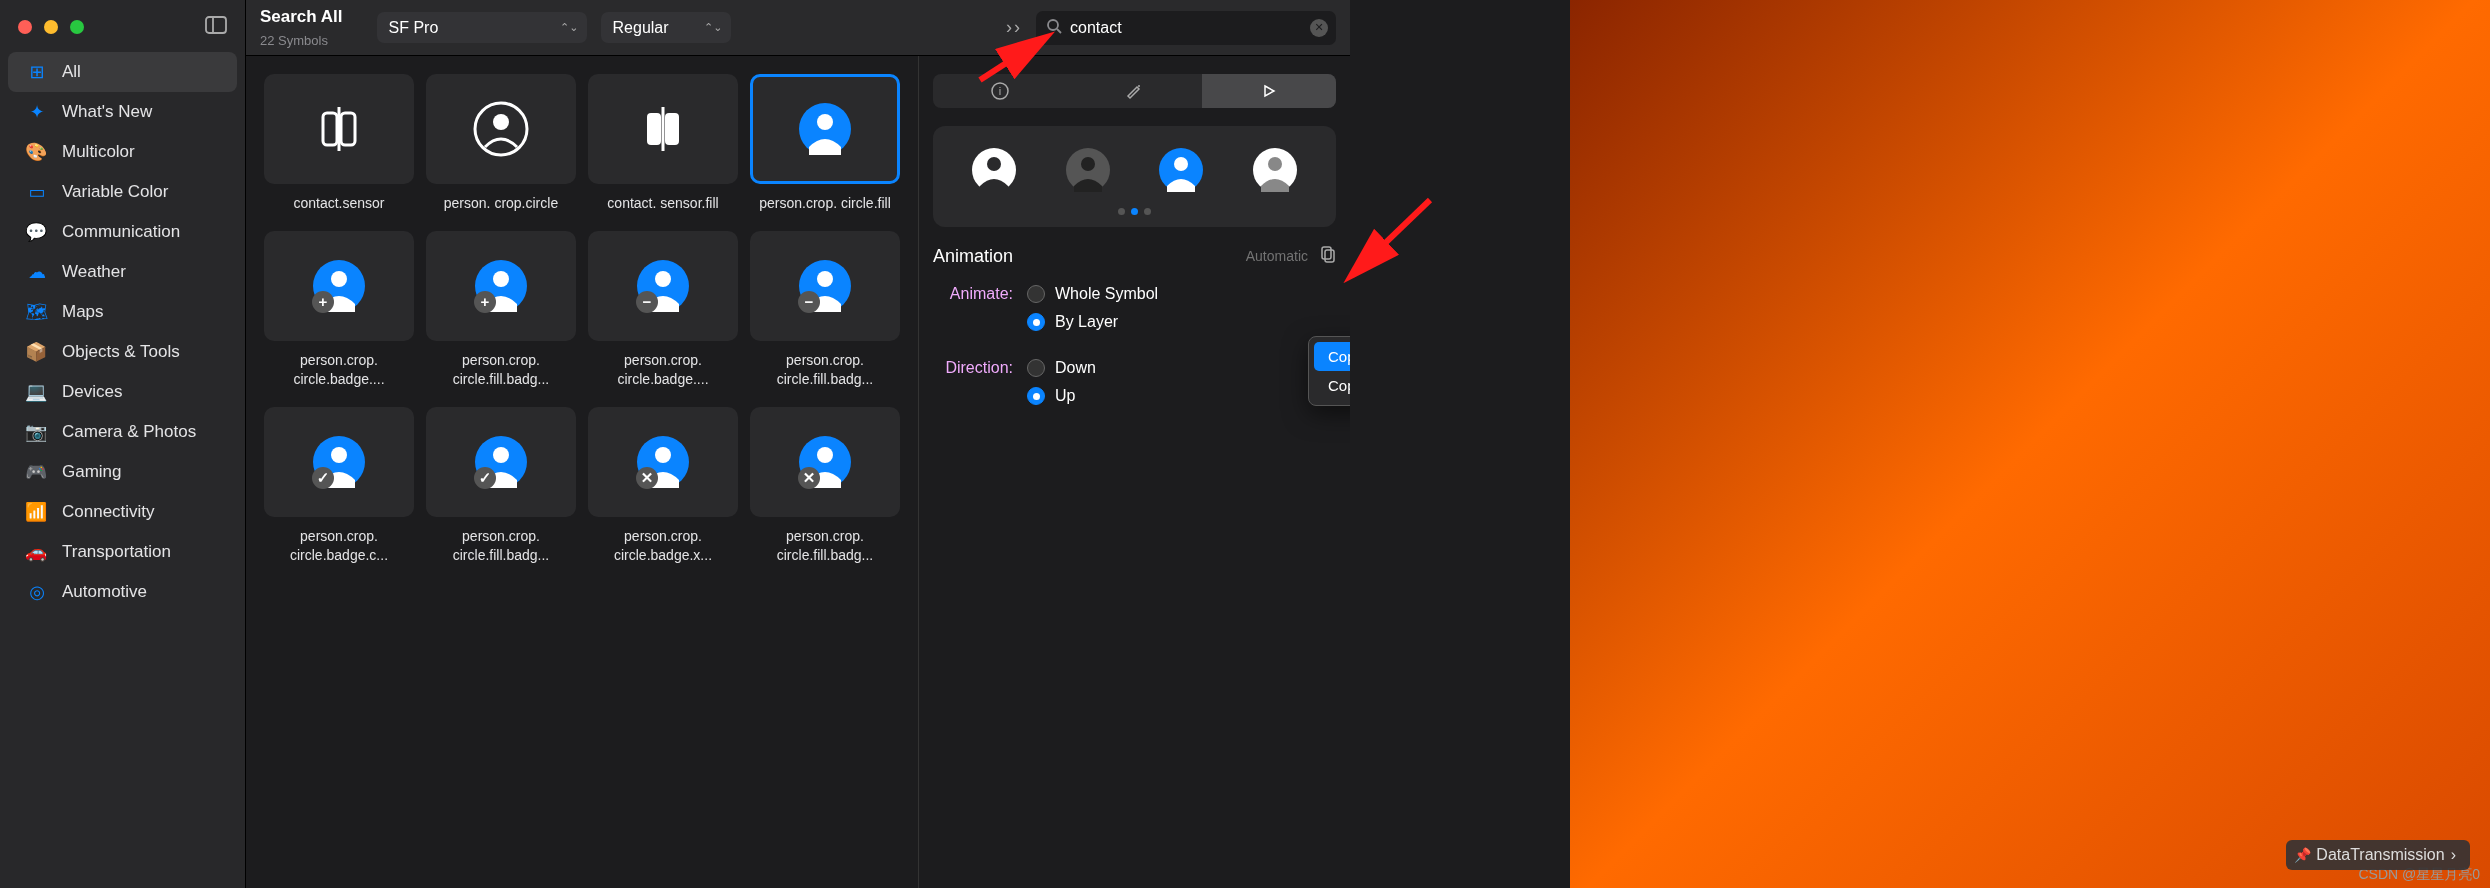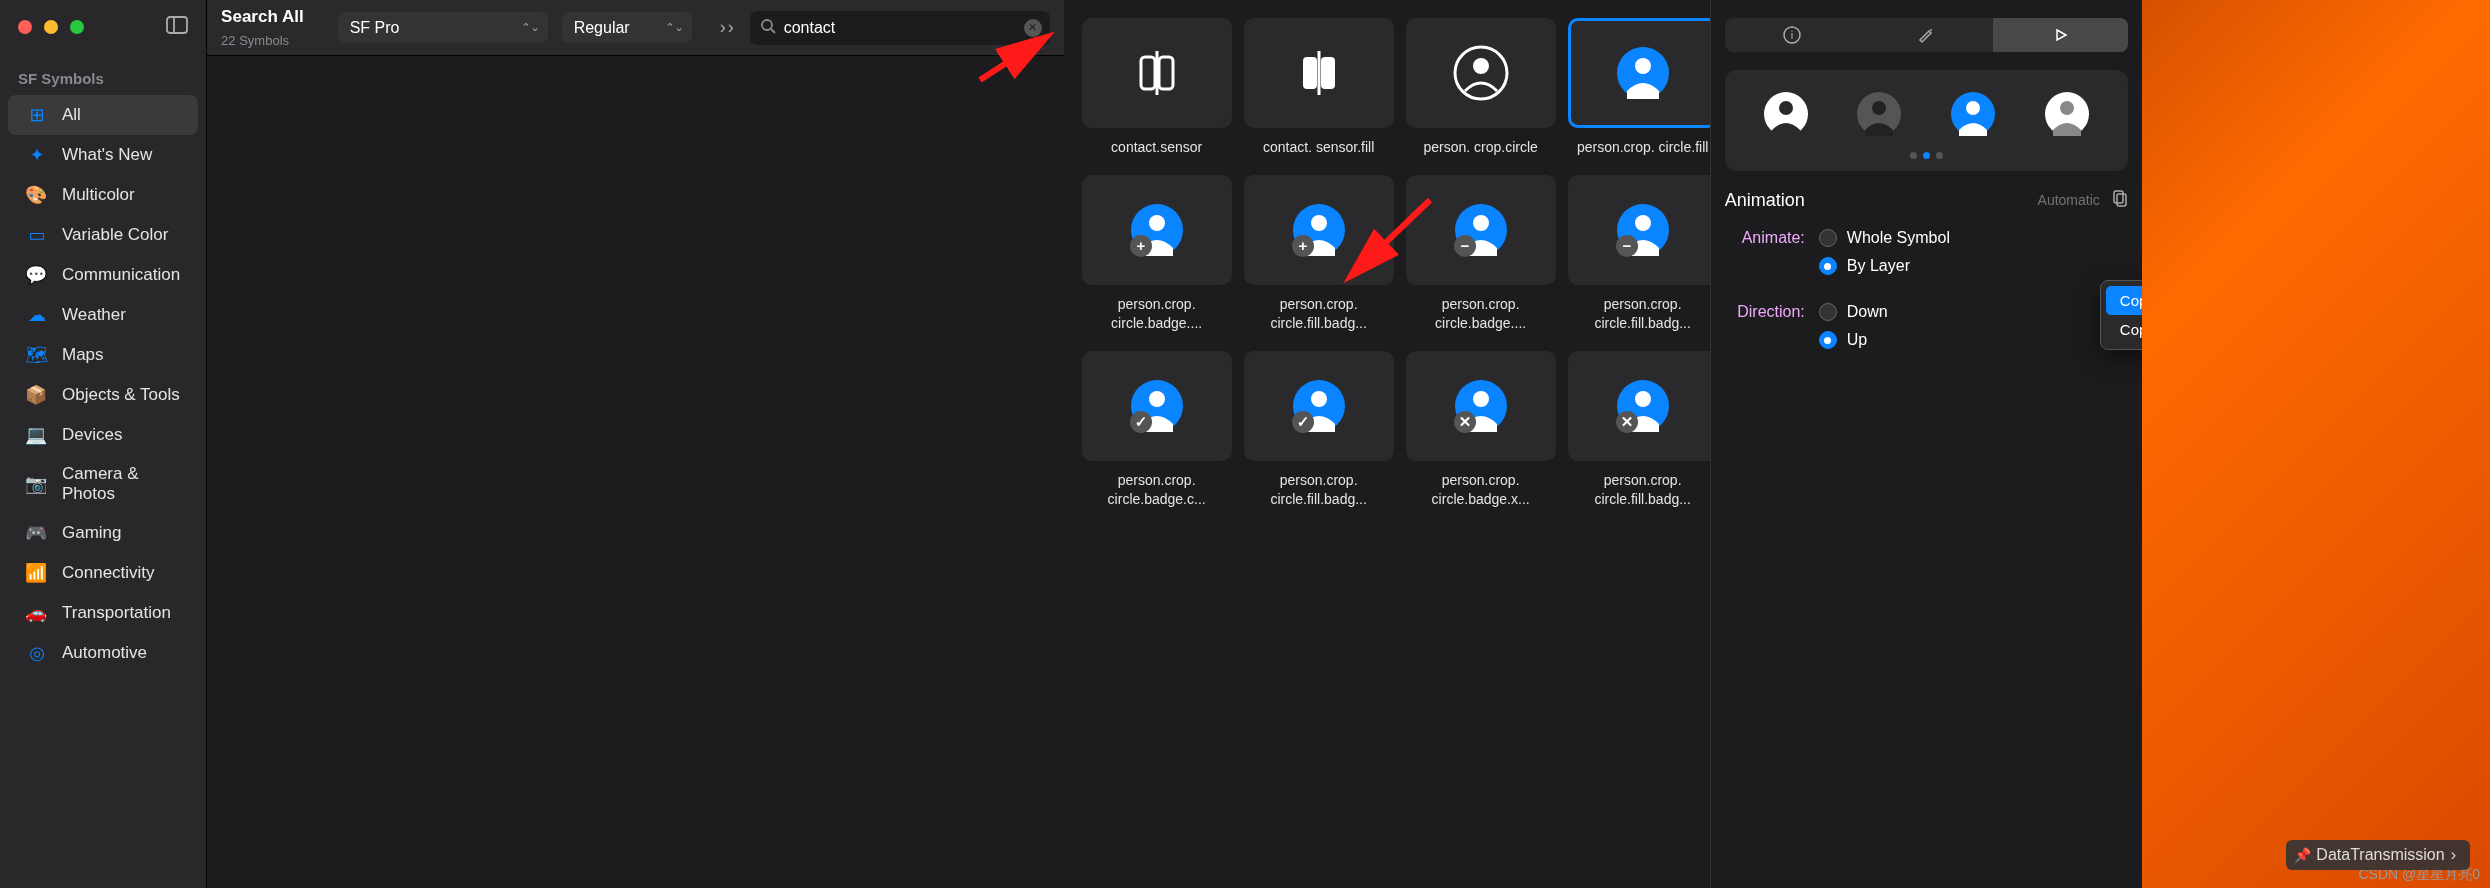--- a/index.html
+++ b/index.html
@@ -18,21 +18,21 @@
 .dot.green { background: #28c840; }
 .sidebar-toggle { margin-left: auto; color: #aaa; font-size: 22px; }
 
 .section-title { font-size: 15px; color: #8a8a8e; font-weight: 600; padding: 18px 18px 8px; }
 .side-list { list-style: none; }
 .side-item { display: flex; align-items: center; gap: 14px; padding: 9px 18px; font-size: 17px; color: #e4e4e6; cursor: pointer; border-radius: 8px; margin: 0 8px; }
 .side-item.active { background: #3a3a3c; }
 .side-icon { width: 22px; height: 22px; display: flex; align-items: center; justify-content: center; font-size: 18px; }
 .blue-ic { color: #0a84ff; }
 
-.main { flex: 1; display: flex; background: #1c1c1e; }
+.main { flex: 1; display: flex; flex-direction: column; background: #1c1c1e; }
 .toolbar { height: 56px; display: flex; align-items: center; padding: 0 14px; gap: 14px; background: #2a2a2c; border-bottom: 1px solid #000; }
 .title-block { margin-right: 20px; }
 .title-block h1 { font-size: 17px; font-weight: 700; }
 .title-block sub { font-size: 13px; color: #8a8a8e; }
 .dropdown { background: #333336; border: none; color: #fff; font-size: 16px; padding: 7px 30px 7px 12px; border-radius: 7px; appearance: none; position: relative; }
 .dd-wrap { position: relative; }
 .dd-wrap::after { content: "⌃⌄"; font-size: 11px; position: absolute; right: 8px; top: 50%; transform: translateY(-50%); color: #aaa; line-height: 0.5; }
 .toolbar-spacer { flex: 1; }
 .more-btn { color: #aaa; font-size: 18px; letter-spacing: 2px; }
 .search-wrap { position: relative; width: 300px; }
@@ -105,21 +105,20 @@
         <span class="dot yellow"></span>
         <span class="dot green"></span>
       </div>
       <span class="sidebar-toggle">
         <svg width="22" height="18" viewBox="0 0 22 18">
             <rect x="1" y="1" width="20" height="16" rx="3" fill="none" stroke="#aaa" stroke-width="1.8"></rect>
             <line x1="8" y1="1" x2="8" y2="17" stroke="#aaa" stroke-width="1.8"></line>
           </svg>
       </span>
     </div>
-    <div class="section-title">SF Symbols</div>
     <ul class="side-list" id="side-list">
         <li class="side-item active">
           <span class="side-icon blue-ic">⊞</span>
           <span>All</span>
         </li>
         <li class="side-item">
           <span class="side-icon blue-ic">✦</span>
           <span>What's New</span>
         </li>
         <li class="side-item">
@@ -204,36 +203,36 @@
                   <rect x="14" y="14" width="14" height="32" rx="4" fill="none" stroke="#fff" stroke-width="3"></rect>
                   <rect x="32" y="14" width="14" height="32" rx="4" fill="none" stroke="#fff" stroke-width="3"></rect>
                   <line x1="30" y1="8" x2="30" y2="52" stroke="#fff" stroke-width="3"></line>
                 </svg>
               </div>
               <div class="cell-label">contact.sensor</div>
             </div>
             <div class="cell">
               <div class="thumb">
                 <svg viewBox="0 0 60 60">
+                  <circle cx="30" cy="30" r="26" fill="none" stroke="#fff" stroke-width="3"></circle>
+                  <circle cx="30" cy="23" r="8" fill="#fff"></circle>
+                  <path d="M14 48 Q30 32 46 48" fill="none" stroke="#fff" stroke-width="3"></path>
+                </svg>
+              </div>
+              <div class="cell-label">person. crop.circle</div>
+            </div>
+            <div class="cell">
+              <div class="thumb">
+                <svg viewBox="0 0 60 60">
                   <rect x="14" y="14" width="14" height="32" rx="4" fill="#fff"></rect>
                   <rect x="32" y="14" width="14" height="32" rx="4" fill="#fff"></rect>
                   <line x1="30" y1="8" x2="30" y2="52" stroke="#fff" stroke-width="3"></line>
                 </svg>
               </div>
               <div class="cell-label">contact. sensor.fill</div>
-            </div>
-            <div class="cell">
-              <div class="thumb">
-                <svg viewBox="0 0 60 60">
-                  <circle cx="30" cy="30" r="26" fill="none" stroke="#fff" stroke-width="3"></circle>
-                  <circle cx="30" cy="23" r="8" fill="#fff"></circle>
-                  <path d="M14 48 Q30 32 46 48" fill="none" stroke="#fff" stroke-width="3"></path>
-                </svg>
-              </div>
-              <div class="cell-label">person. crop.circle</div>
             </div>
             <div class="cell">
               <div class="thumb selected">
                 <svg viewBox="0 0 60 60">
                   <circle cx="30" cy="30" r="26" fill="#0a84ff" stroke="none" stroke-width="3"></circle>
                   <circle cx="30" cy="23" r="8" fill="#fff"></circle>
                   <path d="M14 48 Q30 32 46 48 L46 56 L14 56 Z" fill="#fff"></path>
                 </svg>
               </div>
               <div class="cell-label">person.crop. circle.fill</div>

